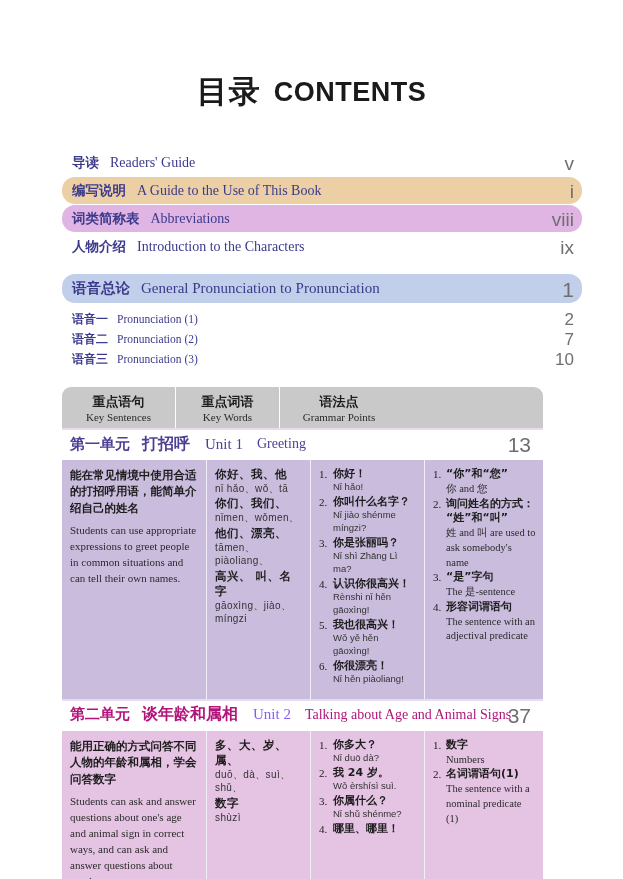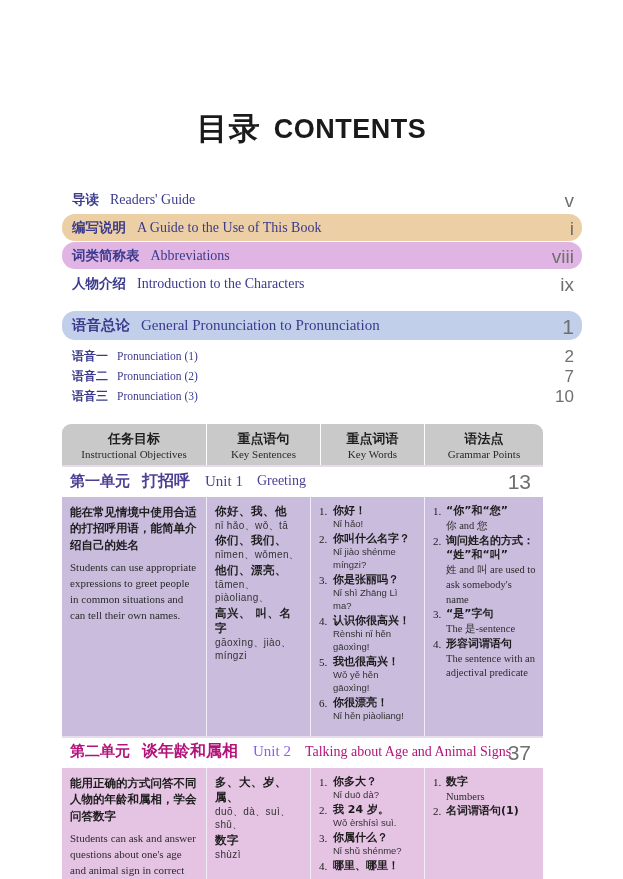--- a/index.html
+++ b/index.html
@@ -11,21 +11,21 @@
     width: 623px; height: 879px;
     font-family: "Liberation Serif", "DejaVu Serif", serif;
     color: #231f20;
     position: relative;
     overflow: hidden;
   }
 
   
   .title-wrap {
     text-align: center;
-    padding-top: 108px;
+    padding-top: 71px;
   }
   .title-cn {
     font-family: "DejaVu Sans", sans-serif;
     font-weight: bold;
     font-size: 31px;
     letter-spacing: 1px;
     color: #1a1a1a;
     vertical-align: middle;
   }
   .title-en {
@@ -346,24 +346,20 @@
     </div>
     <div class="front-sub">
       <span class="fr-cn">语音三</span>
       <span class="fr-en">Pronunciation (3)</span>
       <span class="fr-pg">10</span>
     </div>
   </div>
 
 <div class="table-wrap">
   <div class="thead" id="thead">
-      <div class="th col1">
-        <div class="th-cn">任务目标</div>
-        <div class="th-en">Instructional Objectives</div>
-      </div>
       <div class="th col3">
         <div class="th-cn">重点语句</div>
         <div class="th-en">Key Sentences</div>
       </div>
       <div class="th col2">
         <div class="th-cn">重点词语</div>
         <div class="th-en">Key Words</div>
       </div>
       <div class="th col4">
         <div class="th-cn">语法点</div>
@@ -491,16 +487,17 @@
         <div class="cell col4">
           <div class="gp">
             <span class="n">1.</span>
             <span>数字</span>
           </div>
           <div class="gp-en">Numbers</div>
           <div class="gp">
             <span class="n">2.</span>
             <span>名词谓语句(1)</span>
           </div>
+          <div class="gp-en">The sentence with a nominal predicate (1)</div>
         </div>
       </div>
     </div>
 </div>
 
 </body></html>

